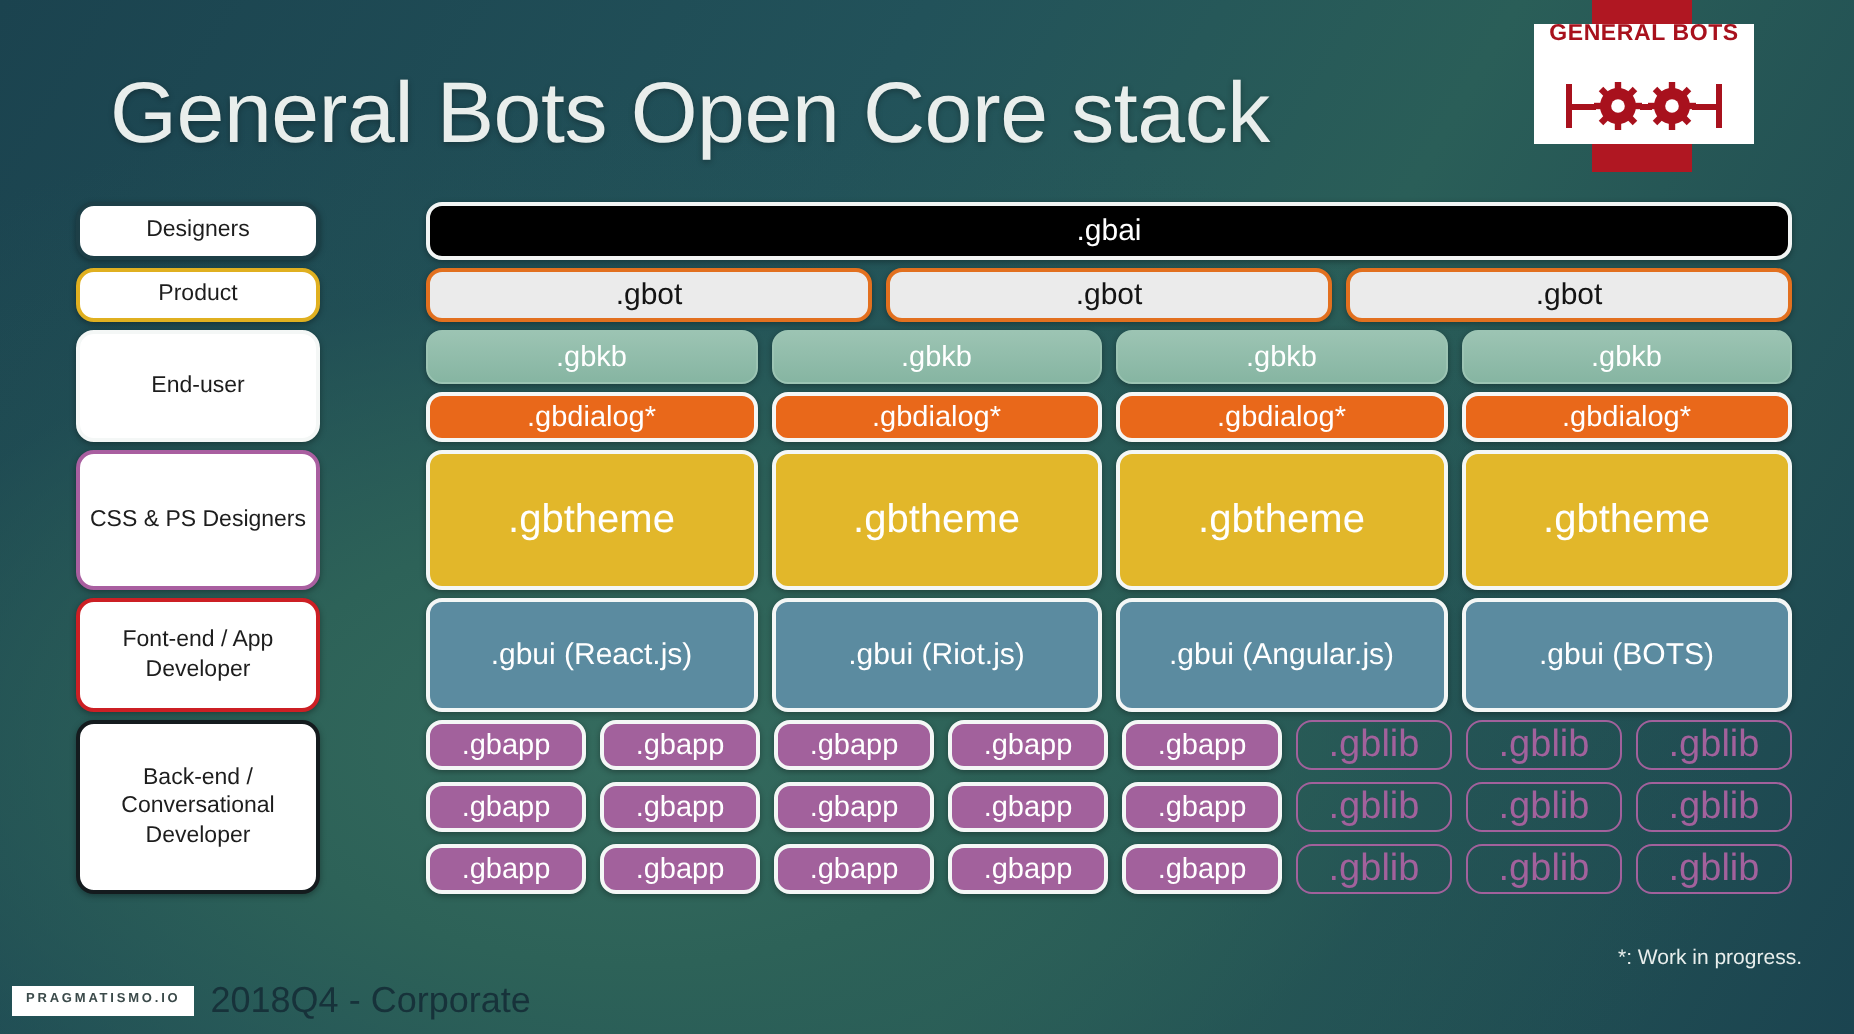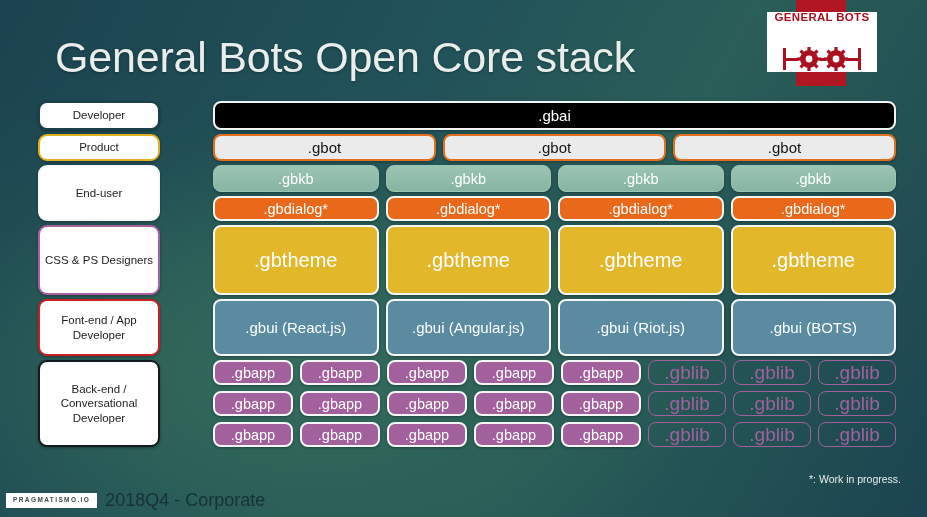--- a/index.html
+++ b/index.html
@@ -54,21 +54,21 @@
   .logo-card {
     position: absolute;
     left: 0;
     top: 12px;
     width: 110px;
     height: 60px;
     background: #ffffff;
     display: flex;
     flex-direction: column;
     align-items: center;
-    justify-content: space-between;
+    justify-content: flex-start;
     gap: 16px;
   }
   .logo-text {
     font-size: 11.5px;
     font-weight: bold;
     letter-spacing: 0.3px;
     color: #a8111d;
     line-height: 1;
   }
   .logo-mark { display: block; }
@@ -284,21 +284,21 @@
           </g>
         </g>
       </svg>
     </div>
   </div>
 
   <div class="board">
 
     <div class="row">
       <div class="label-col">
-        <div class="label b-dark">Developer</div>
+        <div class="label b-dark">Designers</div>
       </div>
       <div class="stack-col">
         <div class="cells">
           <div class="cell gbai">.gbai</div>
         </div>
       </div>
     </div>
 
     <div class="row">
       <div class="label-col">
@@ -347,22 +347,22 @@
       </div>
     </div>
 
     <div class="row">
       <div class="label-col">
         <div class="label b-red">Font-end / App Developer</div>
       </div>
       <div class="stack-col">
         <div class="cells">
           <div class="cell gbui">.gbui (React.js)</div>
+          <div class="cell gbui">.gbui (Riot.js)</div>
           <div class="cell gbui">.gbui (Angular.js)</div>
-          <div class="cell gbui">.gbui (Riot.js)</div>
           <div class="cell gbui">.gbui (BOTS)</div>
         </div>
       </div>
     </div>
 
     <div class="row">
       <div class="label-col">
         <div class="label b-black">Back-end  /  Conversational Developer</div>
       </div>
       <div class="stack-col">

